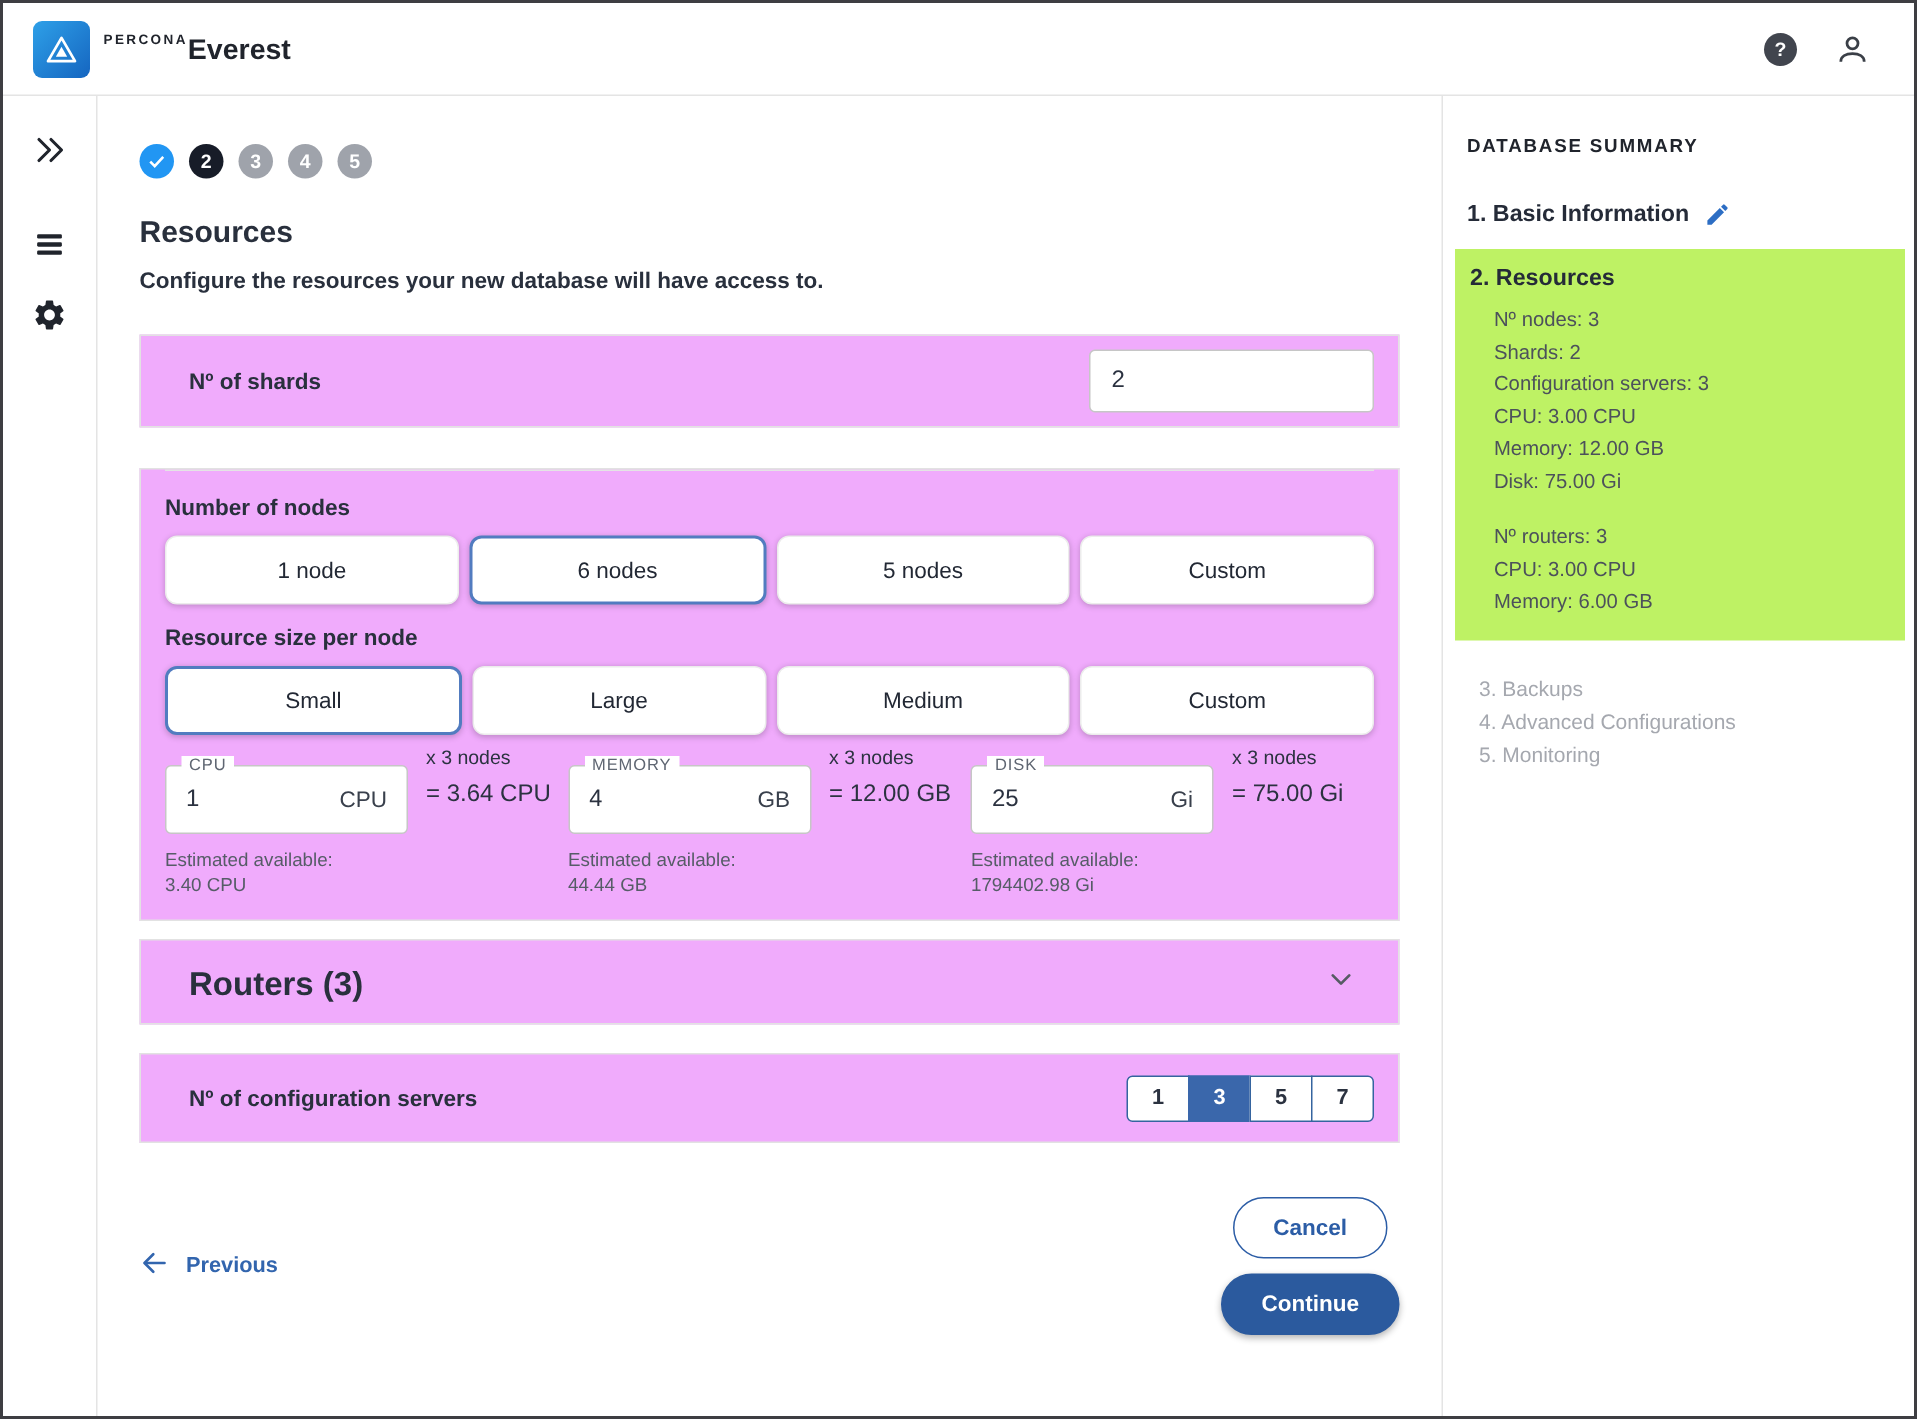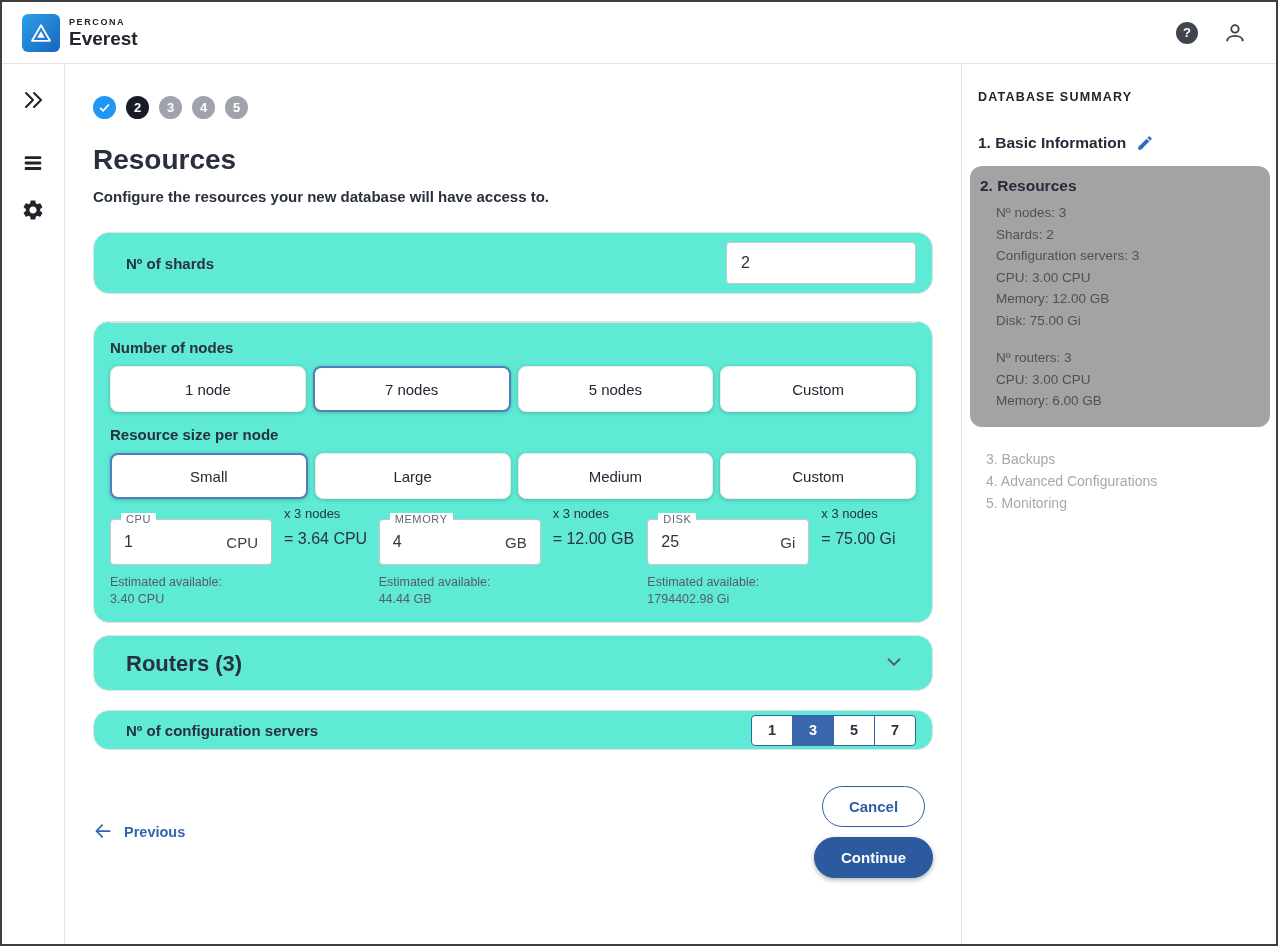--- a/index.html
+++ b/index.html
@@ -5,21 +5,21 @@
   * { box-sizing: border-box; }
   html,body { margin:0; padding:0; background:#fff; }
   body { font-family: "Liberation Sans", sans-serif; color:#252b37; }
 
   .frame { width:1278px; height:946px; border:2px solid #3e3e42; display:flex; flex-direction:column; overflow:hidden; background:#fff; }
 
   
   .topbar { height:62px; flex-shrink:0; border-bottom:1px solid #e4e4e4; display:flex; align-items:center; justify-content:space-between; padding:0 28px 0 20px; }
   .brand { display:flex; align-items:center; gap:9px; cursor:pointer; }
   .logo-sq { width:38px; height:38px; border-radius:6px; background:linear-gradient(135deg,#2ea0e8,#1565c0); display:flex; align-items:center; justify-content:center; }
-  .brand-text { display:flex; flex-direction:column; line-height:1; }
+  .brand-text { display:flex; line-height:1; }
   .brand-top { font-size:9px; font-weight:700; letter-spacing:1.6px; color:#20242c; }
   .brand-name { font-size:19px; font-weight:600; color:#20242c; margin-top:2px; }
   .top-actions { display:flex; align-items:center; gap:24px; }
   .help-circle { width:22px; height:22px; border-radius:50%; background:#41454e; color:#fff; font-size:13px; font-weight:700; display:flex; align-items:center; justify-content:center; cursor:pointer; }
   .user-ic { display:flex; cursor:pointer; }
 
   
   .body-row { flex:1; display:flex; min-height:0; }
   .rail { width:63px; flex-shrink:0; border-right:1px solid #e4e4e4; display:flex; flex-direction:column; align-items:center; padding-top:24px; }
   .rail-ic { cursor:pointer; display:flex; }
@@ -28,25 +28,25 @@
   .main { flex:1; padding:32px 28px 0 28px; overflow:hidden; }
   .summary { width:315px; flex-shrink:0; border-left:1px solid #e4e4e4; padding:26px 14px 0 14px; overflow:hidden; }
 
   
   .stepper { display:flex; align-items:center; gap:10px; }
   .step { width:23px; height:23px; border-radius:50%; display:flex; align-items:center; justify-content:center; color:#fff; font-size:13px; font-weight:600; cursor:pointer; }
   .step.done { background:#2196f3; }
   .step.active { background:#171c28; }
   .step.pending { background:#9fa3ab; }
 
-  .page-title { font-size:28px; font-weight:700; color:#29303d; margin-top:25px; }
+  .page-title { font-size:20px; font-weight:700; color:#29303d; margin-top:25px; }
   .page-subtitle { font-size:15px; font-weight:700; color:#29303d; margin-top:12px; }
 
   
-  .card { border:1px solid #e2e2e2; border-radius:16px; background:#5eead4; }
+  .card { border:1px solid #e2e2e2; border-radius:0; background:#f0abfc; }
   .shards-card { margin-top:27px; height:62px; display:flex; align-items:center; justify-content:space-between; padding:10px 16px 10px 32px; }
   .row-label { font-size:15px; font-weight:700; color:#29303d; }
   .text-input { width:190px; height:42px; border:1px solid #c6c6c6; border-radius:4px; font-size:16px; padding:0 14px; color:#2b3240; font-family:inherit; outline:none; }
 
   
   .accordion { margin-top:27px; }
   .accordion.routers { margin-top:12px; }
   .acc-header { display:flex; align-items:center; justify-content:space-between; padding:15px 27px 13px 32px; cursor:pointer; }
   .acc-title { font-size:22px; font-weight:700; color:#29303d; }
   .acc-divider { border-top:1px solid #e4e4e4; margin:0 16px; }
@@ -65,40 +65,40 @@
   .tf { position:relative; width:100%; height:46px; border:1px solid #c6c6c6; border-radius:4px; display:flex; align-items:center; background:#fff; }
   .tf-label { position:absolute; top:-7px; left:10px; background:#fff; padding:0 5px; font-size:11px; letter-spacing:0.6px; color:#5f6672; }
   .tf input { border:none; outline:none; flex:1; min-width:0; font-size:16px; padding:0 0 0 13px; color:#2b3240; background:transparent; font-family:inherit; }
   .tf .unit { padding-right:13px; font-size:15px; color:#39404c; }
   .totals { margin-left:12px; margin-top:-13px; }
   .mult { font-size:13px; color:#2b3240; }
   .total { font-size:16px; color:#2b3240; margin-top:9px; }
   .est { margin-top:9px; font-size:12.5px; color:#565c67; line-height:17px; }
 
   
-  .config-card { margin-top:19px; height:40px; display:flex; align-items:center; justify-content:space-between; padding:10px 16px 10px 32px; }
+  .config-card { margin-top:19px; height:60px; display:flex; align-items:center; justify-content:space-between; padding:10px 16px 10px 32px; }
   .seg-group { display:flex; }
   .seg { width:42px; height:31px; display:flex; align-items:center; justify-content:center; font-size:14.5px; font-weight:600; color:#2b3240; background:#fff; border:1px solid #35649f; margin-left:-1px; cursor:pointer; }
   .seg:first-child { margin-left:0; border-radius:4px 0 0 4px; }
   .seg:last-child { border-radius:0 4px 4px 0; }
   .seg.selected { background:#3a67ab; border-color:#3a67ab; color:#fff; }
 
   
   .footer-row { display:flex; align-items:center; justify-content:space-between; margin-top:36px; }
   .prev-link { display:flex; align-items:center; gap:11px; color:#3265ae; font-size:14.5px; font-weight:600; cursor:pointer; }
   .footer-btns { display:flex; align-items:center; gap:10px;flex-direction:column; }
   .btn { height:41px; border-radius:21px; font-size:15px; font-weight:600; display:flex; align-items:center; justify-content:center; padding:0 26px; cursor:pointer; font-family:inherit; }
   .btn-cancel { background:#fff; border:1px solid #2c5da6; color:#2c5da6; }
   .btn-continue { background:#2b5a9e; border:1px solid #2b5a9e; color:#fff; box-shadow:0 2px 5px rgba(0,0,0,0.3); }
 
   
   .summary-title { font-size:12.5px; font-weight:700; letter-spacing:1.2px; color:#20242c; padding-left:2px; }
   .sec-header { display:flex; align-items:center; gap:10px; font-size:15.5px; font-weight:700; color:#252b38; margin-top:30px; padding-left:2px; }
   .sec-items { margin-top:7px; padding-left:26px; font-size:13.5px; color:#4c515b; line-height:21.5px; }
-  .res-block { background:#a3a3a3; margin:14px -8px 0 -6px; padding:11px 12px 15px 8px; border-radius:12px; }
+  .res-block { background:#bef264; margin:14px -8px 0 -6px; padding:11px 12px 15px 8px; border-radius:0; }
   .res-block .sec-header { margin-top:0; }
   .res-block .sec-items { padding-left:18px; }
   .gap-top { margin-top:16px; }
   .pending-list { margin-top:22px; padding-left:10px; font-size:14px; color:#a5a8af; line-height:21.5px; }
   .pending-list div { margin-bottom:0.5px; }
   .edit-ic { display:flex; cursor:pointer; }
 </style>
 </head>
 <body>
 
@@ -173,21 +173,21 @@
         <input class="text-input" type="text" value="2" style="">
       </div>
 
       <div class="card accordion">
         <div class="acc-divider"></div>
         <div class="acc-content">
 
           <div class="group-label first">Number of nodes</div>
           <div class="toggle-row">
             <div class="toggle-btn">1 node</div>
-            <div class="toggle-btn selected">7 nodes</div>
+            <div class="toggle-btn selected">6 nodes</div>
             <div class="toggle-btn">5 nodes</div>
             <div class="toggle-btn">Custom</div>
           </div>
 
           <div class="group-label">Resource size per node</div>
           <div class="toggle-row">
             <div class="toggle-btn selected">Small</div>
             <div class="toggle-btn">Large</div>
             <div class="toggle-btn">Medium</div>
             <div class="toggle-btn">Custom</div>

